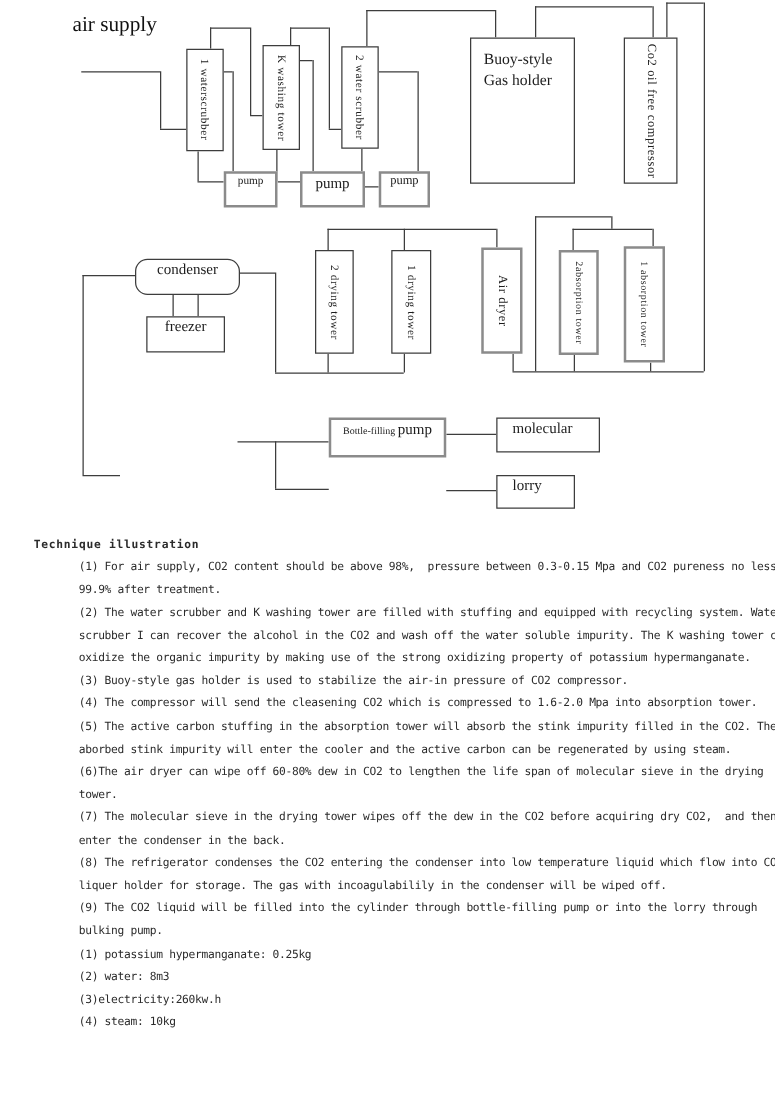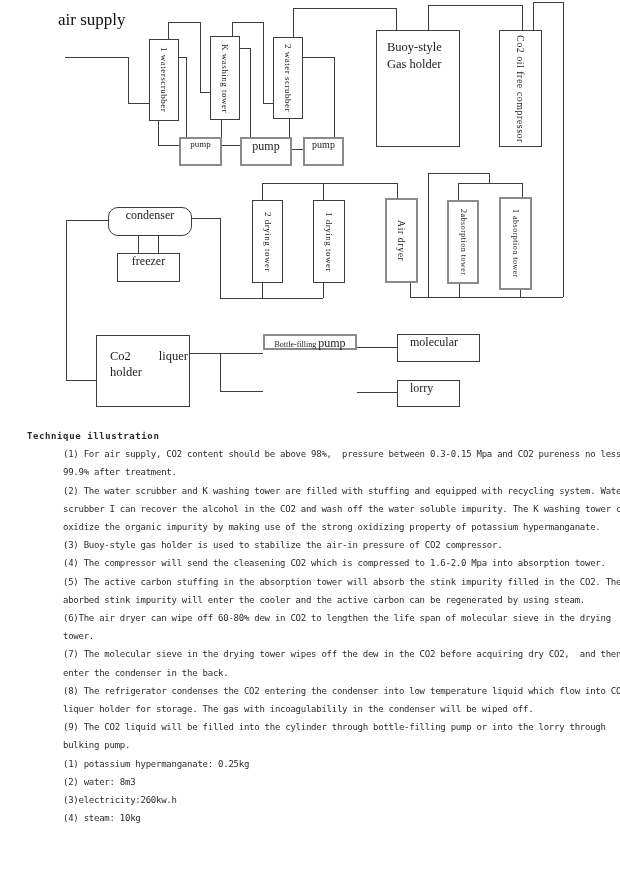--- a/index.html
+++ b/index.html
@@ -141,27 +141,21 @@
     </div>
     <div class="box vbox g" style="left:385px;top:198px;width:33px;height:85px;">
       <span class="vtxt" style="font-size:10px;">Air dryer</span>
     </div>
     <div class="box vbox g" style="left:447px;top:200px;width:32px;height:84px;">
       <span class="vtxt" style="font-size:8px;">2absorption tower</span>
     </div>
     <div class="box vbox g" style="left:499px;top:197px;width:33px;height:93px;">
       <span class="vtxt" style="font-size:8px;">1 absorption tower</span>
     </div>
-    <div class="box" style="left:96px;top:335px;width:94px;height:72px;">
-      <div class="co2h">
-        <div><span>Co2</span><span class="gap"></span><span>liquer</span></div>
-        <div>holder</div>
-      </div>
-    </div>
-    <div class="box ctr g" style="left:263px;top:334px;width:94px;height:16px;">
+    <div class="box ctr g" style="left:263px;top:334px;width:94px;height:32px;">
       <span class="bfp"><span>Bottle-filling</span> <span class="bfp-big">pump</span></span>
     </div>
     <div class="box ctr leftpad" style="left:397px;top:334px;width:83px;height:28px;">
       <span class="small-cap">molecular</span>
     </div>
     <div class="box ctr leftpad" style="left:397px;top:380px;width:63px;height:27px;">
       <span class="small-cap">lorry</span>
     </div>
   </div>
 

